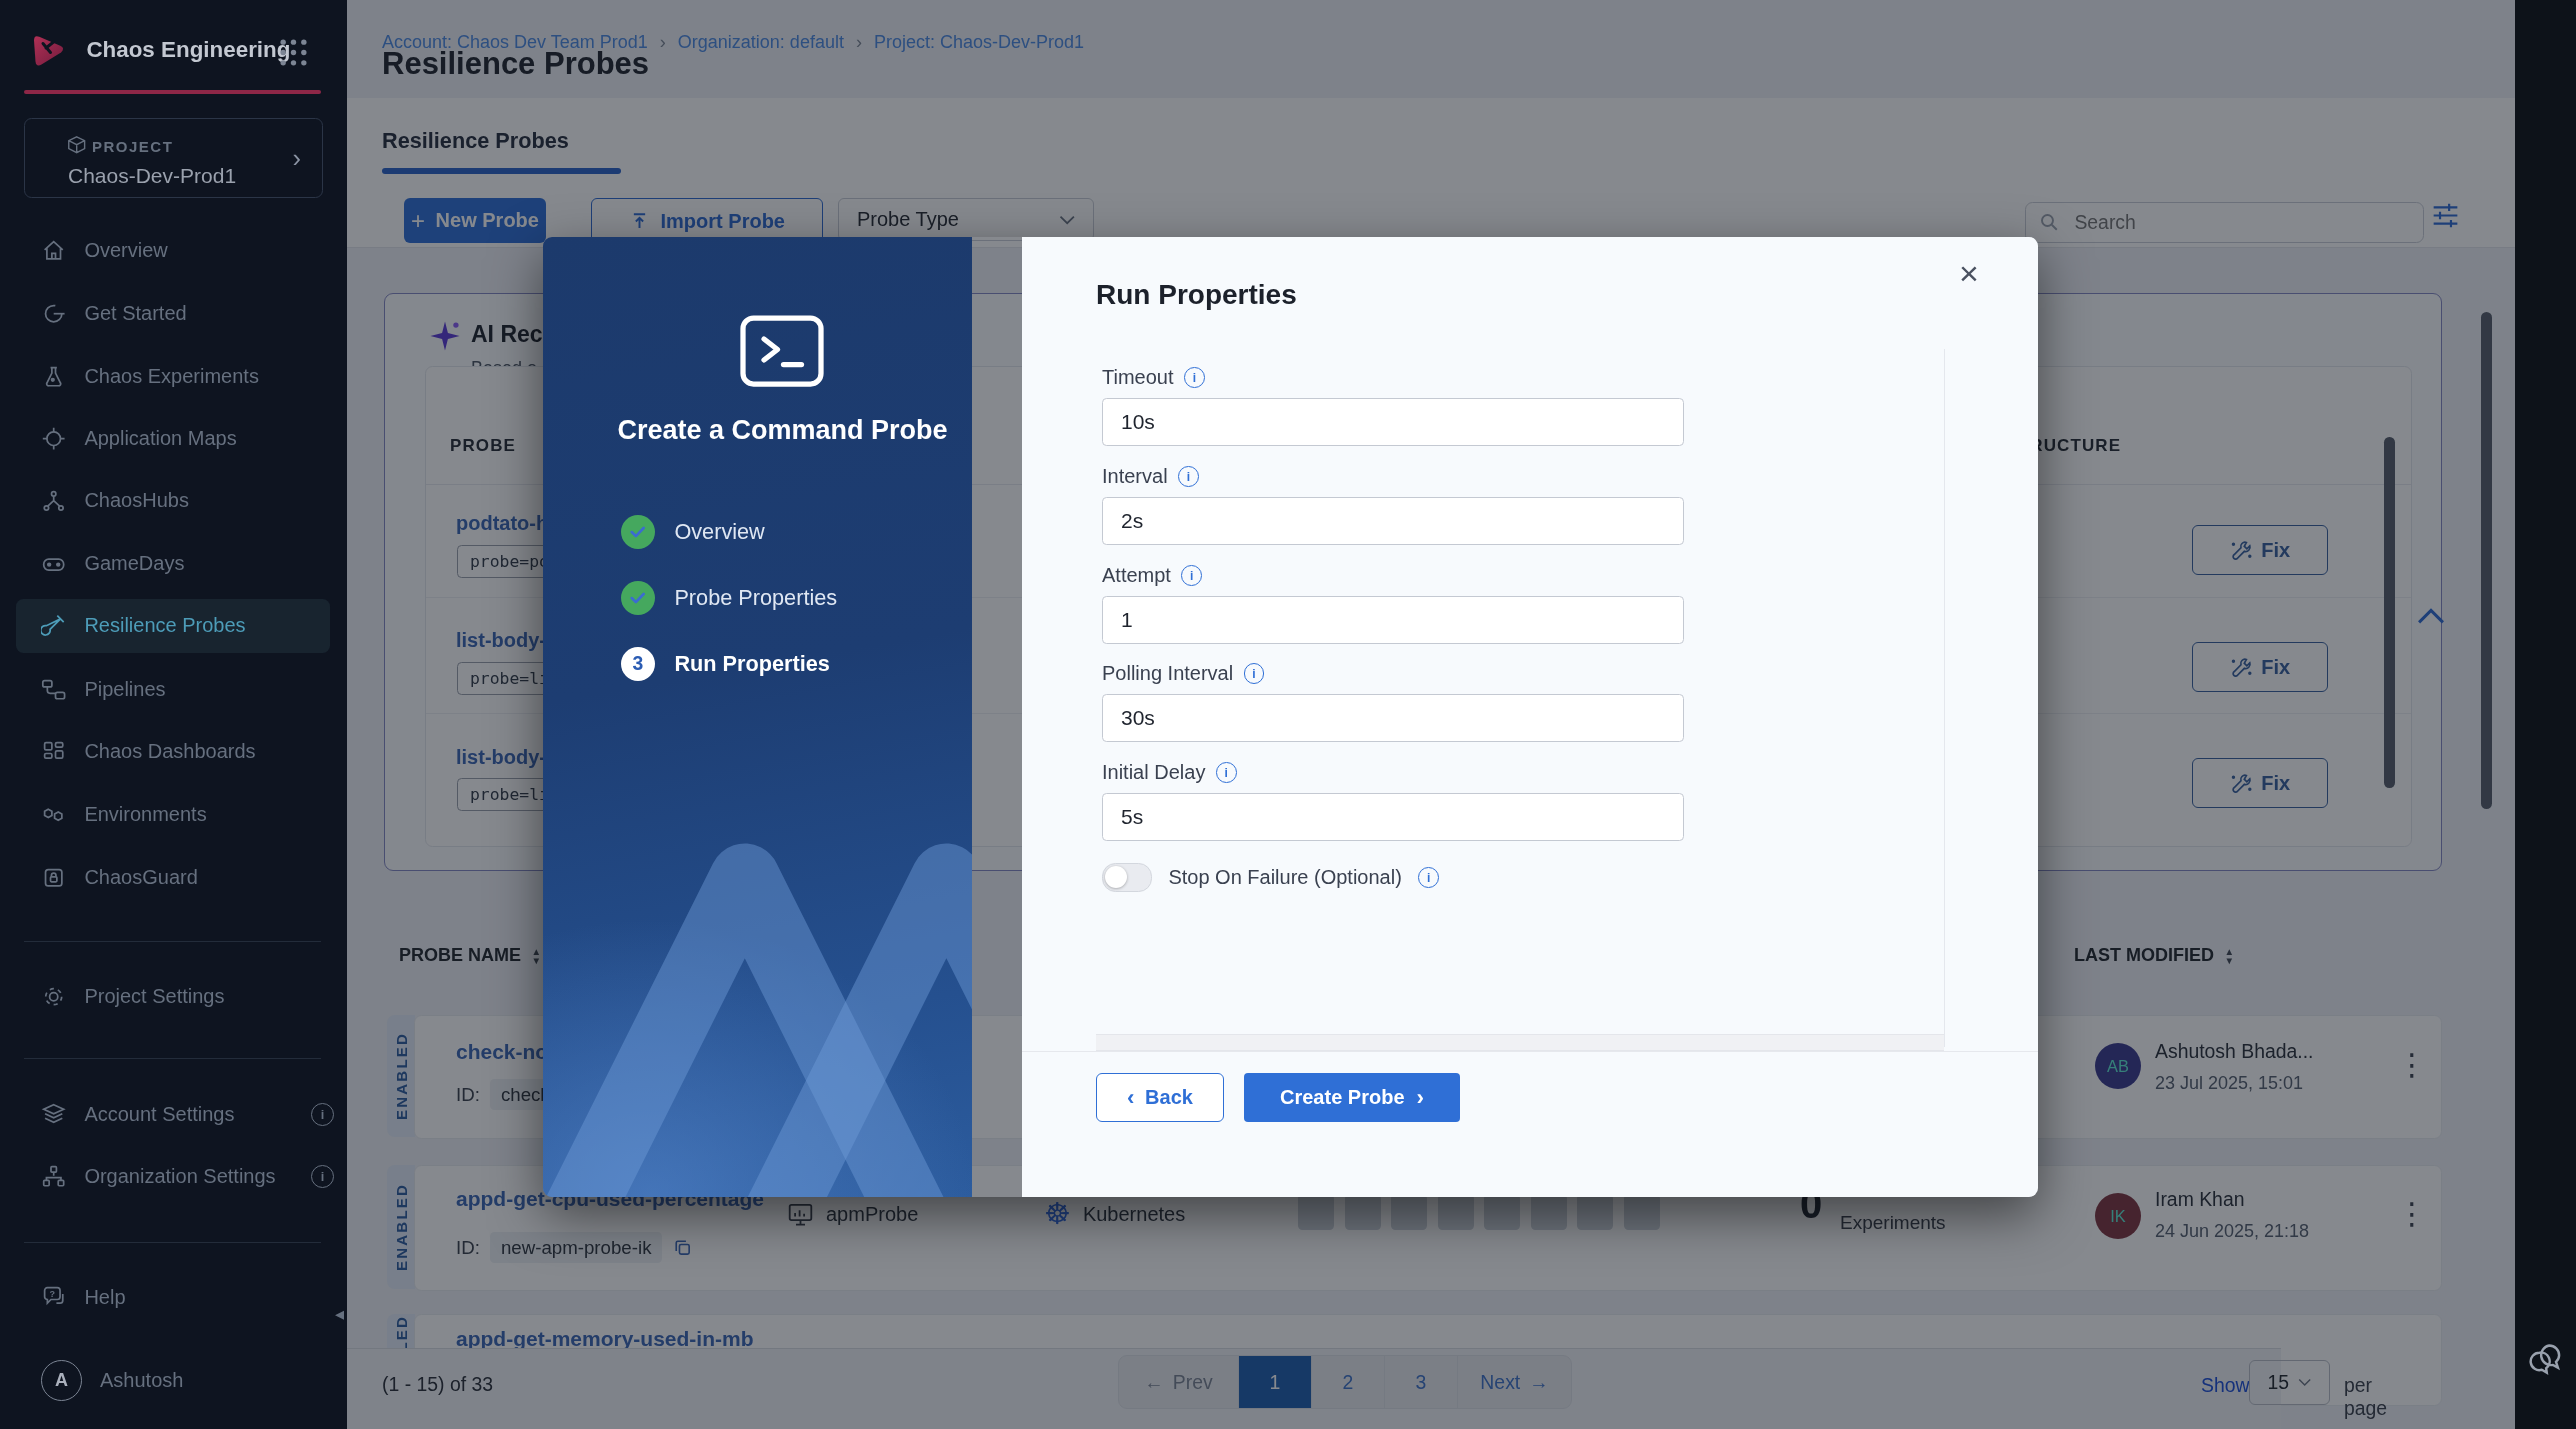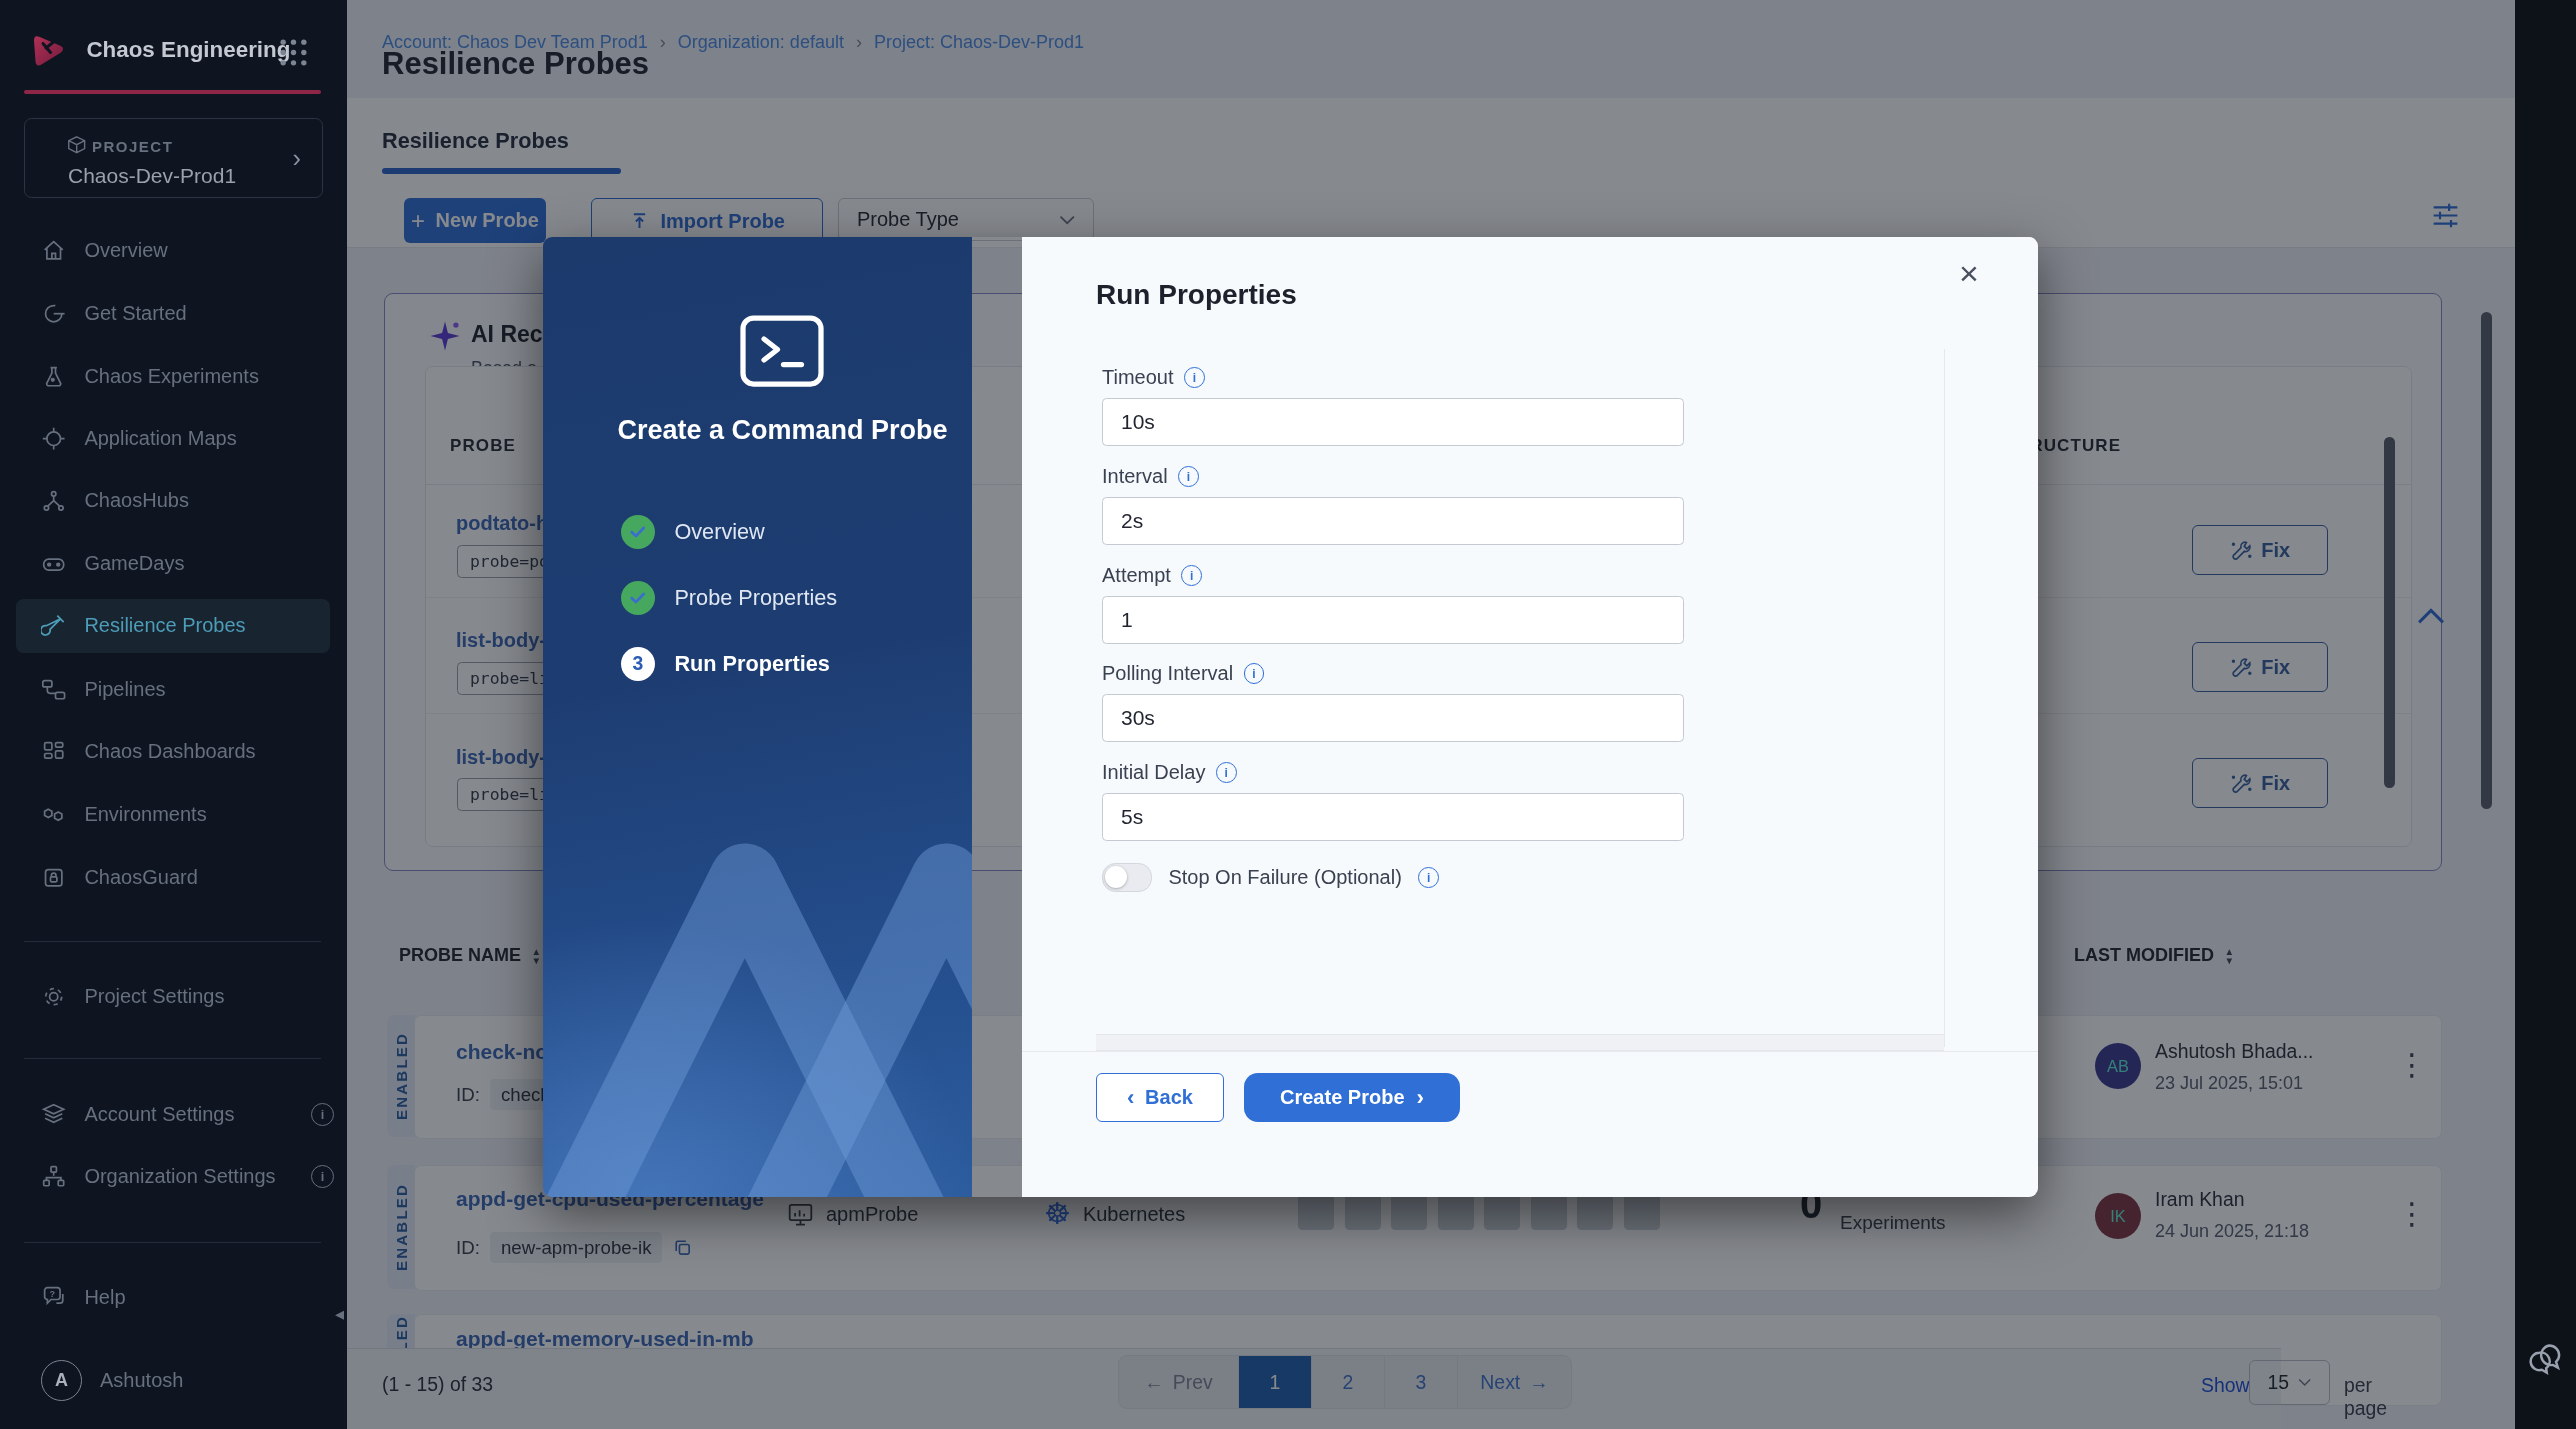--- a/index.html
+++ b/index.html
@@ -103,21 +103,21 @@
   .flabel{display:flex;align-items:center;gap:10.5px;font-size:20px;color:#3a4150;height:25.4px;}
   .info{display:inline-flex;align-items:center;justify-content:center;width:18.7px;height:18.7px;border:1.5px solid #2f6fd6;border-radius:50%;color:#2f6fd6;font-size:12px;font-weight:bold;font-style:normal;}
   .finput{margin-top:7.5px;width:100%;height:48px;border:0.7px solid #c4c9d2;border-radius:4.5px;background:#fff;font-size:21px;color:#1f242e;padding:0 18px;box-sizing:border-box;font-family:inherit;}
   .togglerow{position:absolute;left:559px;top:626px;display:flex;align-items:center;gap:16.4px;font-size:20px;color:#3a4150;}
   .toggle{width:48px;height:27px;border-radius:13.4px;background:#e9ebf0;border:0.7px solid #d3d7de;position:relative;}
   .knob{position:absolute;left:1.5px;top:1.5px;width:22.4px;height:22.4px;border-radius:50%;background:#fff;box-shadow:0 0.7px 3px rgba(0,0,0,.3);}
   .vline{position:absolute;left:1401px;top:112px;width:0.7px;height:698px;background:#e4e7ed;}
   .hstrip{position:absolute;left:553px;top:797px;width:848px;height:15px;background:#f0f1f4;border:0.7px solid #e4e6eb;border-left:none;border-right:none;}
   .mdivider{position:absolute;left:479px;top:814px;width:1016px;height:0.7px;background:#e6e8ed;}
   .back-btn{position:absolute;left:553px;top:836px;width:128px;height:49px;background:#fff;border:1.5px solid #2f6fd6;border-radius:6px;color:#2f6fd6;font-size:20px;font-weight:bold;display:flex;align-items:center;justify-content:center;gap:10.5px;box-sizing:border-box;}
-  .create-btn{position:absolute;left:701px;top:836px;width:216px;height:49px;background:#2f6fd6;border-radius:14px;color:#fff;font-size:20px;font-weight:bold;display:flex;align-items:center;justify-content:center;gap:12px;}
+  .create-btn{position:absolute;left:701px;top:836px;width:216px;height:49px;background:#2f6fd6;border-radius:4px;color:#fff;font-size:20px;font-weight:bold;display:flex;align-items:center;justify-content:center;gap:12px;}
   .chev-glyph{font-size:22.4px;font-weight:bold;}
   .help-fab{position:absolute;left:2527px;top:1338px;color:#99a1ad;}
 </style>
 </head>
 <body>
 
 <div class="stage">
 
   <div class="sidebar">
     <div class="logo-row">
@@ -315,20 +315,27 @@
             <path d="M6 4 h14 M13 21 V9 M8.5 13 L13 8.5 L17.5 13"></path>
           </svg>
         <span>Import Probe</span>
       </div>
       <div class="select-box" style="left:491px;top:19.4px;width:256px;height:43px;box-sizing:border-box">
         <span>Probe Type</span>
         <svg width="16.4" height="10.5" viewBox="0 0 22 14" fill="none" stroke="#6b7483" stroke-width="2.4">
             <path d="M2 2 L11 11 L20 2"></path>
           </svg>
       </div>
+      <div class="searchbox">
+        <svg width="21" height="21" viewBox="0 0 26 26" fill="none" stroke="#98a0ac" stroke-width="2.4">
+            <circle cx="10.5" cy="10.5" r="6.8"></circle>
+            <path d="M15.8 15.8 L22 22"></path>
+          </svg>
+        <input placeholder="Search" style="">
+      </div>
       <svg class="filter-ic" width="31" height="31" viewBox="0 0 34 34" fill="none" stroke="currentColor" stroke-width="2.4">
         <path d="M4 8 h26 M4 17 h26 M4 26 h26 M21 4 v8 M11 13 v8 M23 22 v8"></path>
       </svg>
     </div>
 
     <div class="ai-card">
       <svg class="ai-spark" width="34" height="34" viewBox="0 0 28 28">
         <path d="M14 2 L16.4 11.6 L26 14 L16.4 16.4 L14 26 L11.6 16.4 L2 14 L11.6 11.6 Z" fill="#5b3ad6"></path>
         <circle cx="23" cy="5" r="2.2" fill="#8a5cf5"></circle>
       </svg>

